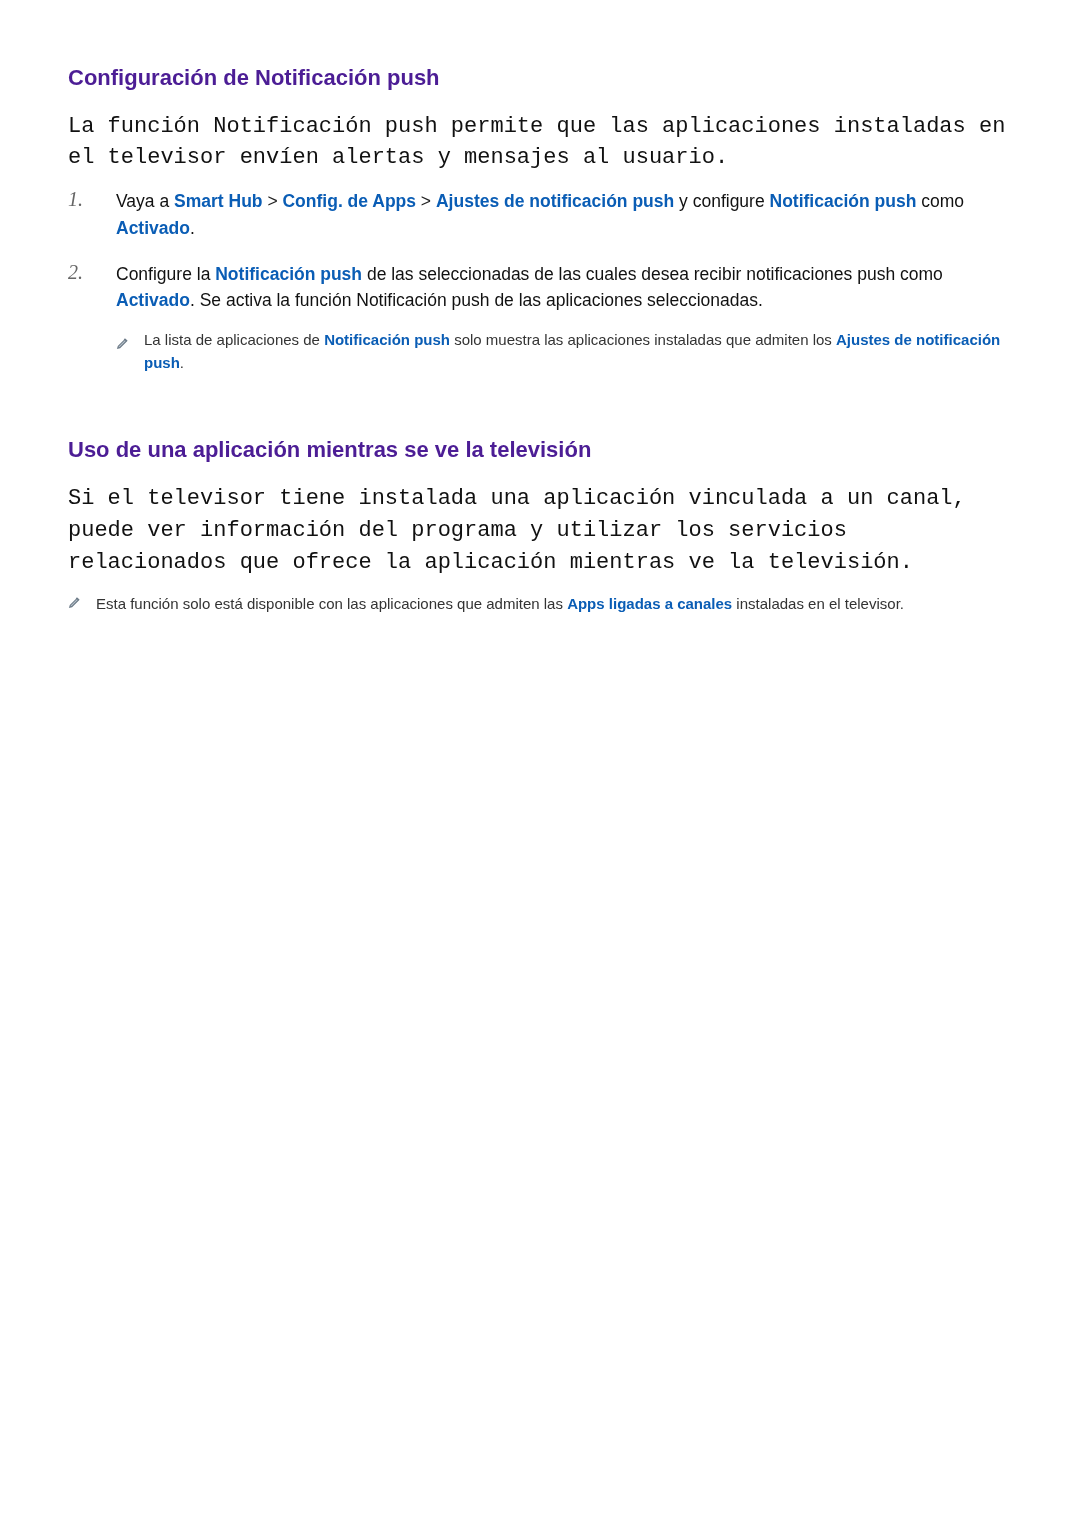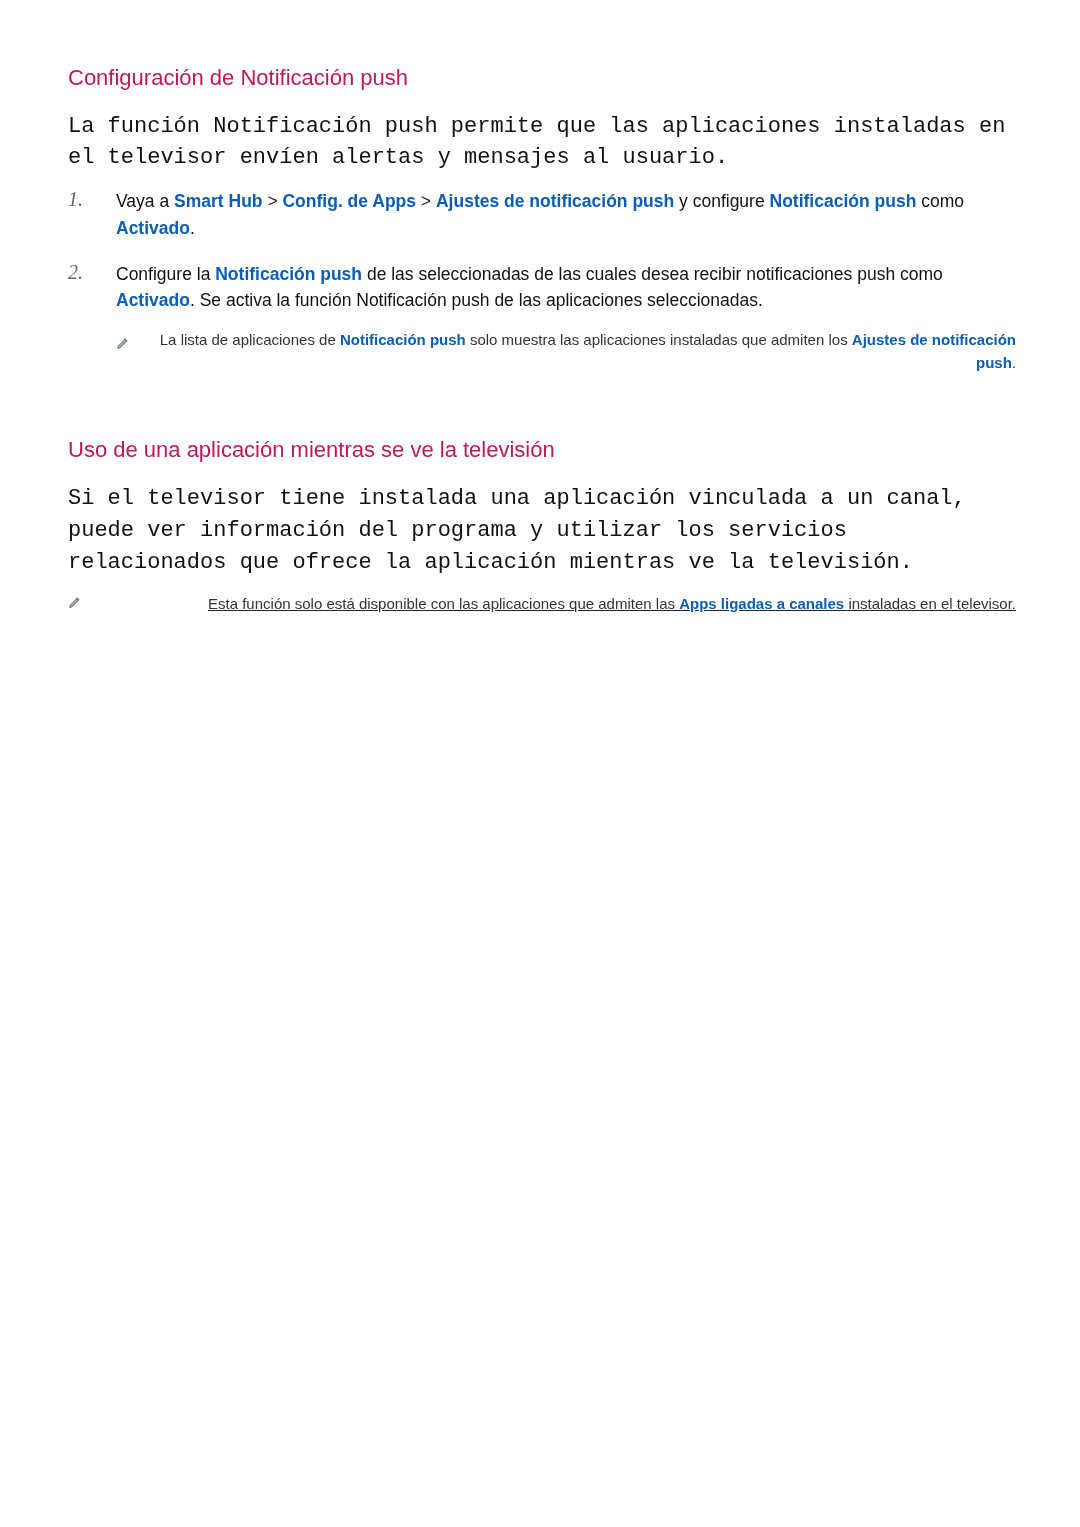--- a/index.html
+++ b/index.html
@@ -9,23 +9,23 @@
     font-family: -apple-system, BlinkMacSystemFont, "Segoe UI", Arial, sans-serif;
     color: #222;
     width: 1080px;
     height: 1527px;
     box-sizing: border-box;
   }
   .page {
     padding: 64px 64px 64px 68px;
   }
   h2.section-title {
-    color: #be185d;
+    color: #4c1d95;
     font-size: 22px;
-    font-weight: 400;
+    font-weight: 700;
     margin: 0 0 18px 0;
     line-height: 1.3;
   }
   p.body {
     font-size: 22px;
     line-height: 1.45;
     margin: 0 0 14px 0;
     color: #111;
     font-family: Liberation Mono, monospace;
   }
@@ -60,33 +60,31 @@
   .blue { color: #0a5db5; font-weight: 600; }
   .sep { color: #222; font-weight: 400; }
   .note-row {
     display: flex;
     align-items: flex-start;
     margin-top: 16px;
   }
   .note-row.standalone {
     margin-top: 8px;
     margin-left: 0;
-    text-decoration: underline;
   }
   .note-icon {
     width: 28px;
     flex: 0 0 28px;
     padding-top: 2px;
   }
   .note-text {
     flex: 1;
     font-size: 15px;
     line-height: 1.5;
     color: #333;
-    text-align: right;
   }
   .note-text .blue { font-weight: 600; }
   .spacer { height: 42px; }
   
   .pencil {
     display: inline-block;
   }
 </style>
 </head>
 <body>

